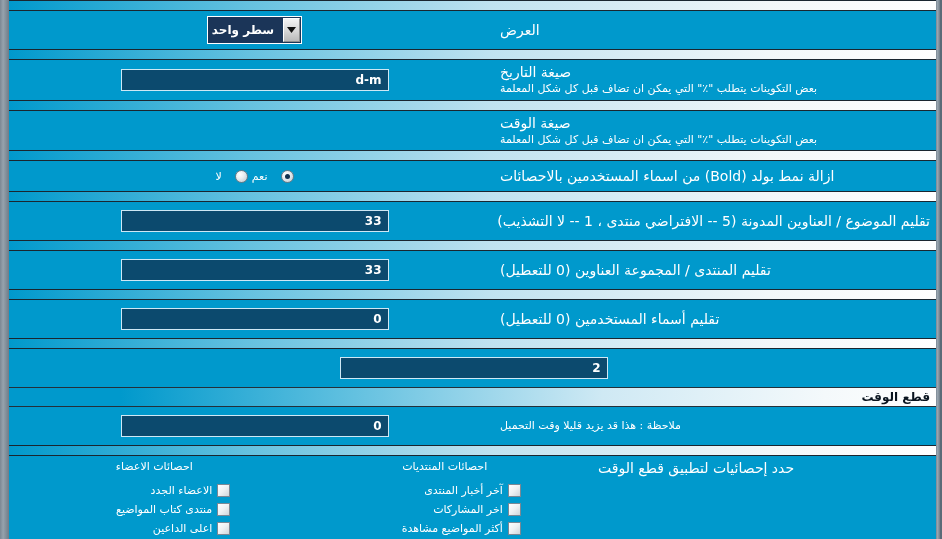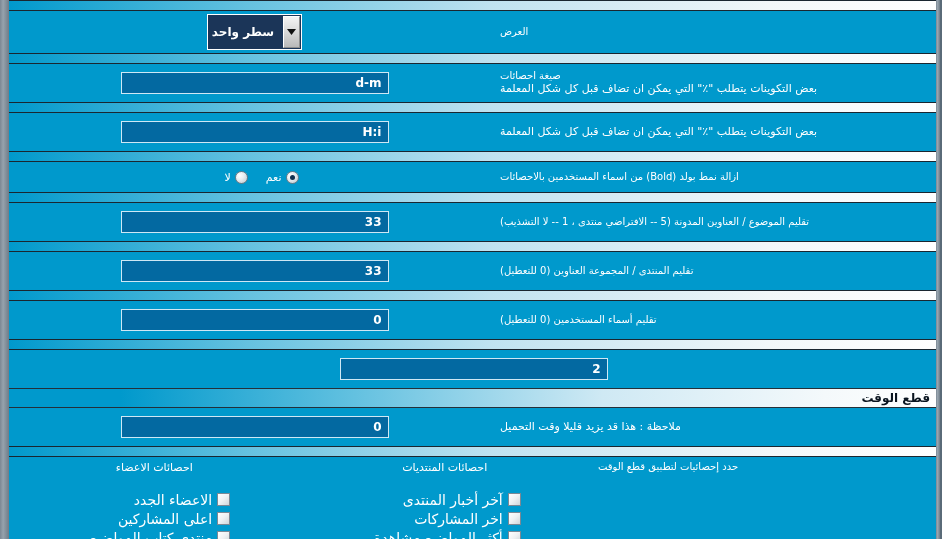--- a/index.html
+++ b/index.html
@@ -96,55 +96,55 @@
   }
   .row .ctrl-cell {
     flex: 1 1 auto;
     display: flex;
     align-items: center;
     justify-content: center;
     order: 2;
     padding-left: 8px;
   }
   .lbl-main {
-    font-size: 10px;
+    font-size: 14px;
     color: #ffffff;
     display: block;
     white-space: nowrap;
   }
   .lbl-desc {
     font-size: 11px;
     color: #ffffff;
     display: block;
     white-space: nowrap;
   }
 
   
   .tbox {
     width: 268px;
     height: 22px;
-    background: #0369a1;
+    background: #0c4a6e;
     border: 1px solid #cfe8f5;
     color: #ffffff;
     font-size: 12px;
     font-weight: bold;
     font-family: "DejaVu Sans", "Liberation Sans", sans-serif;
     text-align: right;
     padding: 0 6px;
     box-sizing: border-box;
     outline: none;
     direction: ltr;
   }
 
   
   .selwrap {
     display: inline-flex;
     flex-direction: row-reverse;
     align-items: stretch;
-    height: 36px;
+    height: 28px;
     background: #1b3558;
     border: 1px solid #ffffff;
     box-sizing: border-box;
     text-align: right;
   }
   .selwrap .seltext {
     color: #ffffff;
     font-size: 12px;
     font-weight: bold;
     padding: 0 8px 0 4px;
@@ -170,22 +170,21 @@
   .radios {
     display: flex;
     flex-direction: row;
     align-items: center;
     gap: 4px;
   }
   .radio-item {
     display: inline-flex;
     flex-direction: row;
     align-items: flex-start;
-    gap: 4px;
-    margin-left: 14px;
+    gap: 13px;
   }
   .radio-item .rlabel {
     font-size: 11px;
     color: #ffffff;
     white-space: nowrap;
   }
   .rdot {
     width: 13px;
     height: 13px;
     border-radius: 50%;
@@ -223,34 +222,34 @@
     flex: 1 1 0;
     display: flex;
     flex-direction: column;
     align-items: center;
   }
   .stats .col.c1 { order: 2; }
   .stats .col.c2 { order: 3; }
   .stats .colhead {
     font-size: 11px;
     color: #ffffff;
-    margin-bottom: 16px;
+    margin-bottom: 8px;
     white-space: nowrap;
   }
   .cbrow {
     display: flex;
     flex-direction: row;
     align-items: center;
     justify-content: flex-start;
     width: 152px;
     height: 19px;
     gap: 5px;
   }
   .cbrow .cblabel {
-    font-size: 14px;
+    font-size: 11px;
     color: #ffffff;
     white-space: nowrap;
     text-align: right;
     flex: 1 1 auto;
   }
   .cbox {
     width: 13px;
     height: 13px;
     background: linear-gradient(to bottom right, #ffffff 0%, #eef1f3 50%, #cfd6db 100%);
     border: 1px solid #7b8894;
@@ -283,36 +282,34 @@
               </svg>
           </span>
         </span>
       </div>
     </div>
 
     <div class="sep"></div>
 
     <div class="row">
       <div class="label-cell">
-        <span class="lbl-main">صيغة احصائات</span>
+        <span class="lbl-main">صيغة التاريخ</span>
         <span class="lbl-desc">بعض التكوينات يتطلب "٪" التي يمكن ان تضاف قبل كل شكل المعلمة</span>
       </div>
       <div class="ctrl-cell">
         <input class="tbox" type="text" value="d-m" style="">
       </div>
     </div>
 
     <div class="sep"></div>
 
     <div class="row">
       <div class="label-cell">
+        <span class="lbl-main">صيغة الوقت</span>
         <span class="lbl-desc">بعض التكوينات يتطلب "٪" التي يمكن ان تضاف قبل كل شكل المعلمة</span>
-      </div>
-      <div class="ctrl-cell">
-        <input class="tbox" type="text" value="H:i" style="">
       </div>
     </div>
 
     <div class="sep"></div>
 
     <div class="row" style="min-height:30px">
       <div class="label-cell">
         <span class="lbl-main">ازالة نمط بولد (Bold) من اسماء المستخدمين بالاحصائات</span>
       </div>
       <div class="ctrl-cell">
@@ -415,24 +412,20 @@
 
       <div class="col c2">
         <span class="colhead">احصائات الاعضاء</span>
 
         <span class="cbrow">
           <span class="cbox"></span>
           <span class="cblabel">الاعضاء الجدد</span>
         </span>
         <span class="cbrow">
           <span class="cbox"></span>
-          <span class="cblabel">اعلى المشاركين</span>
-        </span>
-        <span class="cbrow">
-          <span class="cbox"></span>
           <span class="cblabel">منتدى كتاب المواضيع</span>
         </span>
         <span class="cbrow">
           <span class="cbox"></span>
           <span class="cblabel">اعلى الداعين</span>
         </span>
 
       </div>
 
     </div>

